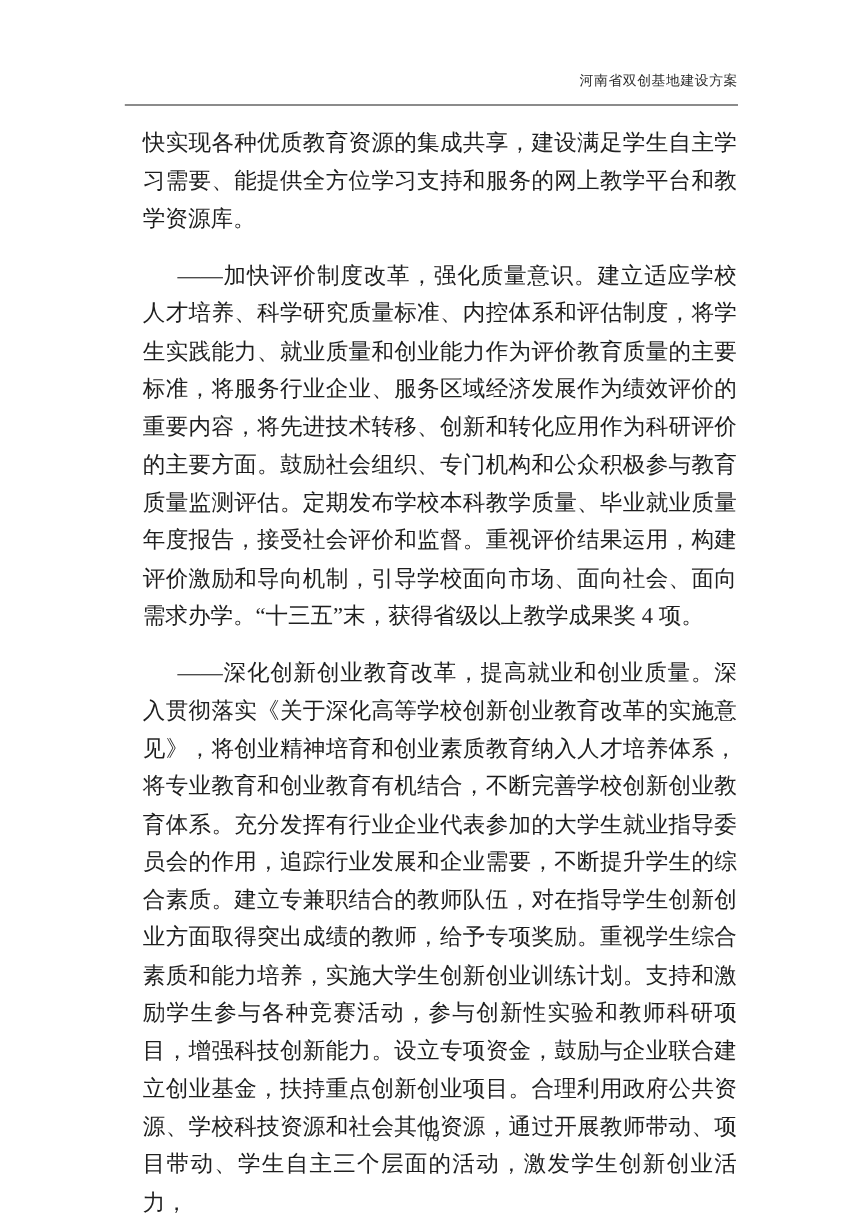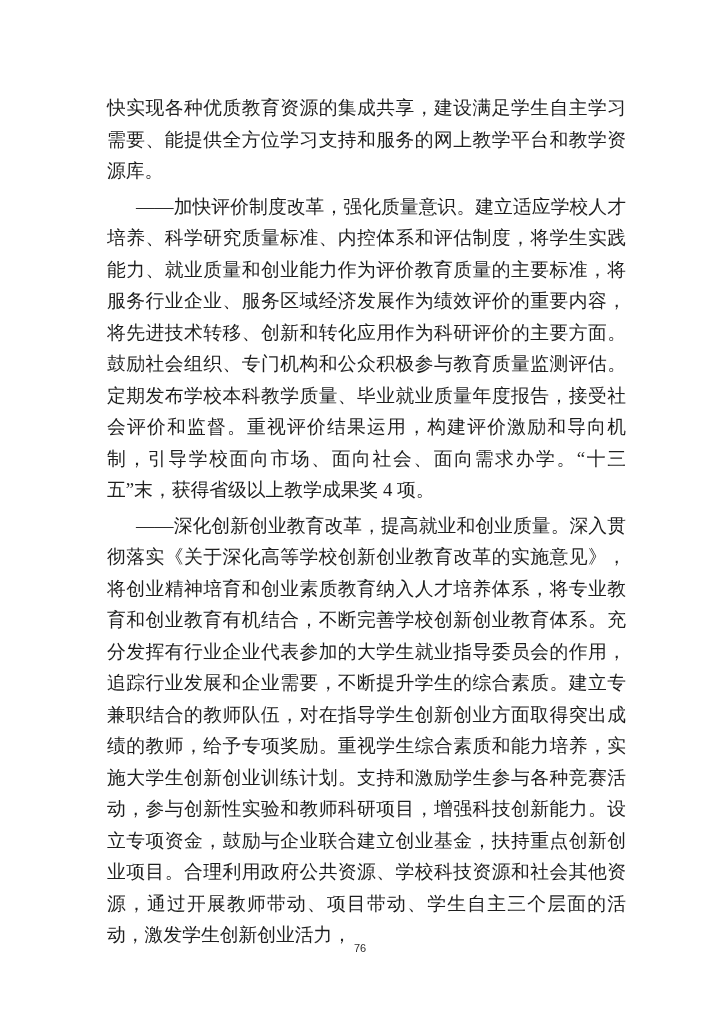--- a/index.html
+++ b/index.html
@@ -34,21 +34,21 @@
     left: 103px;
     top: 88px;
     width: 527px;
     font-size: 18.8px;
     line-height: 31.5px;
     text-align: justify;
     text-justify: inter-ideograph;
     color: #1e1e1e;
   }
   .content p {
-    margin: 4px;
+    margin: 16px;
     padding: 0;
   }
   .content p.indent {
     text-indent: 29px;
   }
   .footer {
     position: absolute;
     left: 0;
     top: 941px;
     width: 720px;
@@ -57,20 +57,23 @@
     line-height: 14px;
     color: #2b2b2b;
     font-family: "Liberation Sans", sans-serif;
   }
 </style>
 </head>
 <body>
 
 <div class="page">
 
+  <div class="header">
+    <span>河南省双创基地建设方案</span>
+  </div>
 
   <div class="content">
     <p class="para">快实现各种优质教育资源的集成共享，建设满足学生自主学习需要、能提供全方位学习支持和服务的网上教学平台和教学资源库。</p>
     <p class="para indent">——加快评价制度改革，强化质量意识。建立适应学校人才培养、科学研究质量标准、内控体系和评估制度，将学生实践能力、就业质量和创业能力作为评价教育质量的主要标准，将服务行业企业、服务区域经济发展作为绩效评价的重要内容，将先进技术转移、创新和转化应用作为科研评价的主要方面。鼓励社会组织、专门机构和公众积极参与教育质量监测评估。定期发布学校本科教学质量、毕业就业质量年度报告，接受社会评价和监督。重视评价结果运用，构建评价激励和导向机制，引导学校面向市场、面向社会、面向需求办学。“十三五”末，获得省级以上教学成果奖 4 项。</p>
     <p class="para indent">——深化创新创业教育改革，提高就业和创业质量。深入贯彻落实《关于深化高等学校创新创业教育改革的实施意见》，将创业精神培育和创业素质教育纳入人才培养体系，将专业教育和创业教育有机结合，不断完善学校创新创业教育体系。充分发挥有行业企业代表参加的大学生就业指导委员会的作用，追踪行业发展和企业需要，不断提升学生的综合素质。建立专兼职结合的教师队伍，对在指导学生创新创业方面取得突出成绩的教师，给予专项奖励。重视学生综合素质和能力培养，实施大学生创新创业训练计划。支持和激励学生参与各种竞赛活动，参与创新性实验和教师科研项目，增强科技创新能力。设立专项资金，鼓励与企业联合建立创业基金，扶持重点创新创业项目。合理利用政府公共资源、学校科技资源和社会其他资源，通过开展教师带动、项目带动、学生自主三个层面的活动，激发学生创新创业活力，</p>
   </div>
 
   <div class="footer">
     <span>76</span>
   </div>

